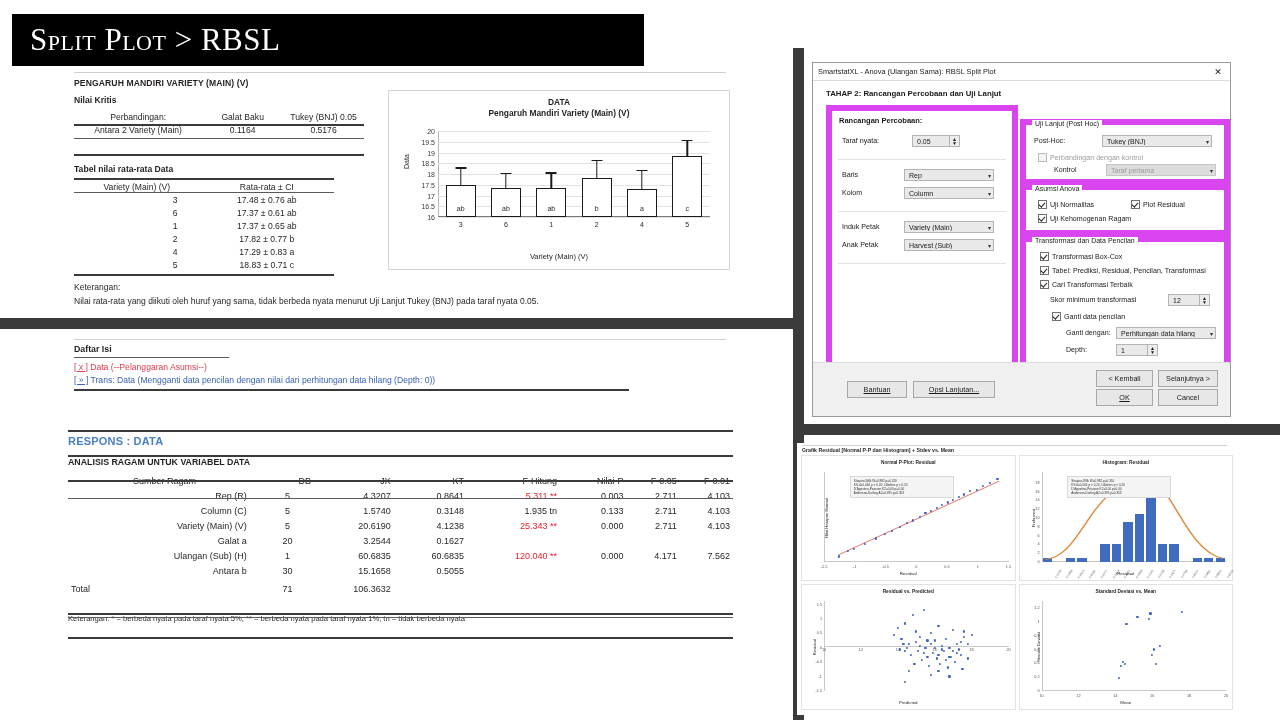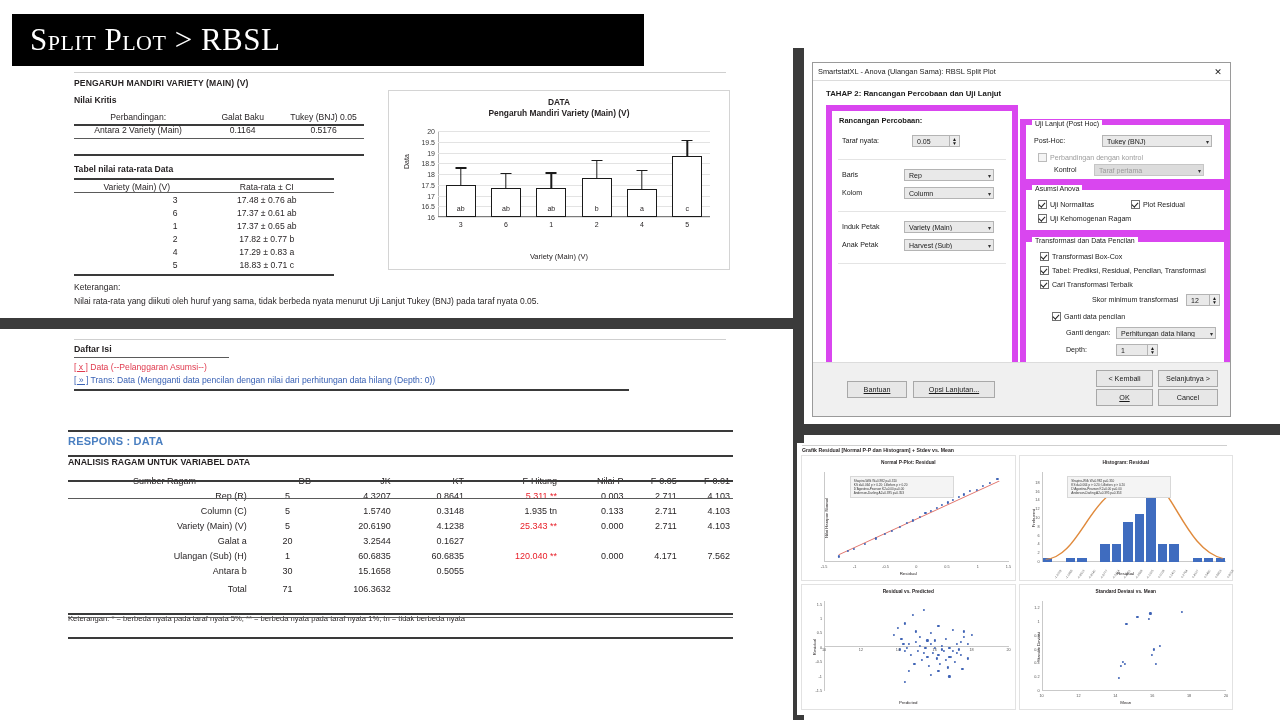--- a/index.html
+++ b/index.html
@@ -378,21 +378,21 @@
           <td style="text-align: right; padding-right: 14px;">Antara b</td>
           <td style="text-align: center;">30</td>
           <td style="text-align: right;">15.1658</td>
           <td style="text-align: right;">0.5055</td>
           <td style="text-align: right;"></td>
           <td style="text-align: right;"></td>
           <td style="text-align: right;"></td>
           <td style="text-align: right;"></td>
         </tr>
         <tr>
-          <td style="text-align: right; padding-right: 14px; padding-top: 6px;">Total</td>
+          <td style="text-align: left; padding-right: 14px; padding-top: 6px;">Total</td>
           <td style="text-align: center; padding-top: 6px;">71</td>
           <td style="text-align: right; padding-top: 6px;">106.3632</td>
           <td style="text-align: right; padding-top: 6px;"></td>
           <td style="text-align: right; padding-top: 6px;"></td>
           <td style="text-align: right; padding-top: 6px;"></td>
           <td style="text-align: right; padding-top: 6px;"></td>
           <td style="text-align: right; padding-top: 6px;"></td>
         </tr>
       </tbody>
   </table>
@@ -463,21 +463,21 @@
         <span class="combo" style="width:110px;">
           <span class="cv">Tukey (BNJ)</span>
           <span class="arw">▾</span>
         </span>
       </div>
       <div class="cbrow" style="left:12px;top:28px;">
         <span class="cb dis"></span>
         <span class="dis-txt">Perbandingan dengan kontrol</span>
       </div>
       <div class="fld-row" style="left:28px;top:39px;width:168px;">
-        <span class="fld-lbl" style="width:40px;">Kontrol</span>
+        <span class="fld-lbl" style="width:52px;">Kontrol</span>
         <span class="combo disabled" style="width:110px;">
           <span class="cv">Taraf pertama</span>
           <span class="arw">▾</span>
         </span>
       </div>
     </div>
 
     <div class="grp" style="left:207px;top:103px;width:198px;height:40px;">
       <span class="grp-label">Asumsi Anova</span>
       <div class="cbrow" style="left:12px;top:10px;">
@@ -502,21 +502,21 @@
       </div>
       <div class="cbrow" style="left:14px;top:24px;">
         <span class="cb on"></span>
         <span>Tabel: Prediksi, Residual, Pencilan, Transformasi</span>
       </div>
       <div class="cbrow" style="left:14px;top:38px;">
         <span class="cb on"></span>
         <span>Cari Transformasi Terbaik</span>
       </div>
       <div class="fld-row" style="left:24px;top:52px;width:170px;">
-        <span class="fld-lbl" style="width:118px;margin-left:42px;">Skor minimum transformasi</span>
+        <span class="fld-lbl" style="width:118px;">Skor minimum transformasi</span>
         <span class="spin" style="width:42px;">
           <span class="sv">12</span>
           <span class="sbtn">
               <span>▲</span>
               <span>▼</span>
             </span>
         </span>
       </div>
       <div class="cbrow" style="left:26px;top:70px;">
         <span class="cb on"></span>

